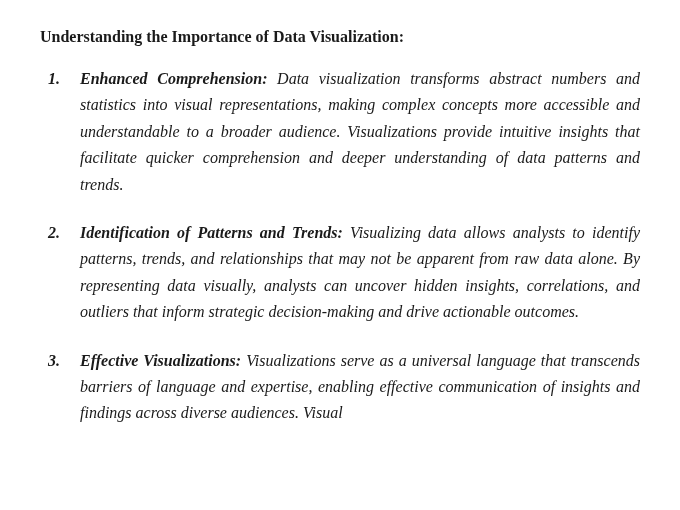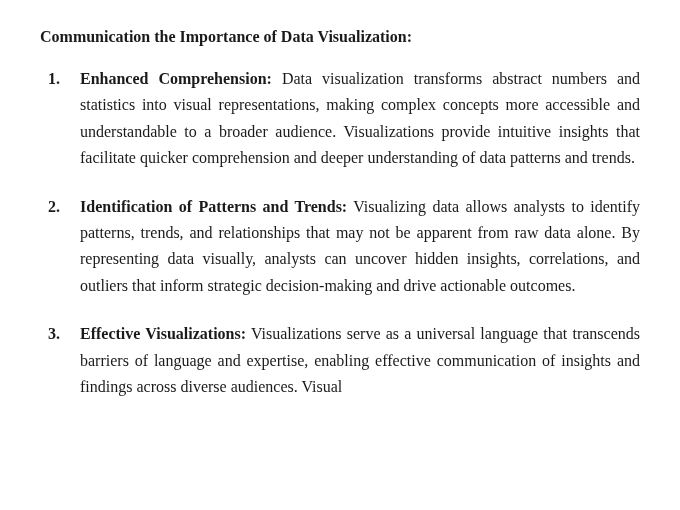--- a/index.html
+++ b/index.html
@@ -22,20 +22,21 @@
       font-size: 16px;
       font-weight: bold;
       margin-bottom: 20px;
       text-align: left;
     }
 
     ol {
       padding-left: 28px;
       list-style: none;
       counter-reset: item;
+      font-style: italic;
     }
 
     ol > li {
       counter-increment: item;
       margin-bottom: 22px;
       text-align: justify;
       line-height: 1.65;
       position: relative;
       padding-left: 12px;
     }
@@ -51,19 +52,19 @@
       font-weight: bold;
     }
 
     .item-body {
       font-weight: normal;
     }
   </style>
 </head>
 <body>
 
-<p class="main-heading">Communication the Importance of Data Visualization:</p>
+<p class="main-heading">Understanding the Importance of Data Visualization:</p>
 
 <ol>
 <li><span class="item-title">Enhanced Comprehension:</span><span class="item-body"> Data visualization transforms abstract numbers and statistics into visual representations, making complex concepts more accessible and understandable to a broader audience. Visualizations provide intuitive insights that facilitate quicker comprehension and deeper understanding of data patterns and trends.</span></li>
     <li><span class="item-title">Identification of Patterns and Trends:</span><span class="item-body"> Visualizing data allows analysts to identify patterns, trends, and relationships that may not be apparent from raw data alone. By representing data visually, analysts can uncover hidden insights, correlations, and outliers that inform strategic decision-making and drive actionable outcomes.</span></li>
     <li><span class="item-title">Effective Visualizations:</span><span class="item-body"> Visualizations serve as a universal language that transcends barriers of language and expertise, enabling effective communication of insights and findings across diverse audiences. Visual</span></li>
   </ol>
 
 </body></html>

